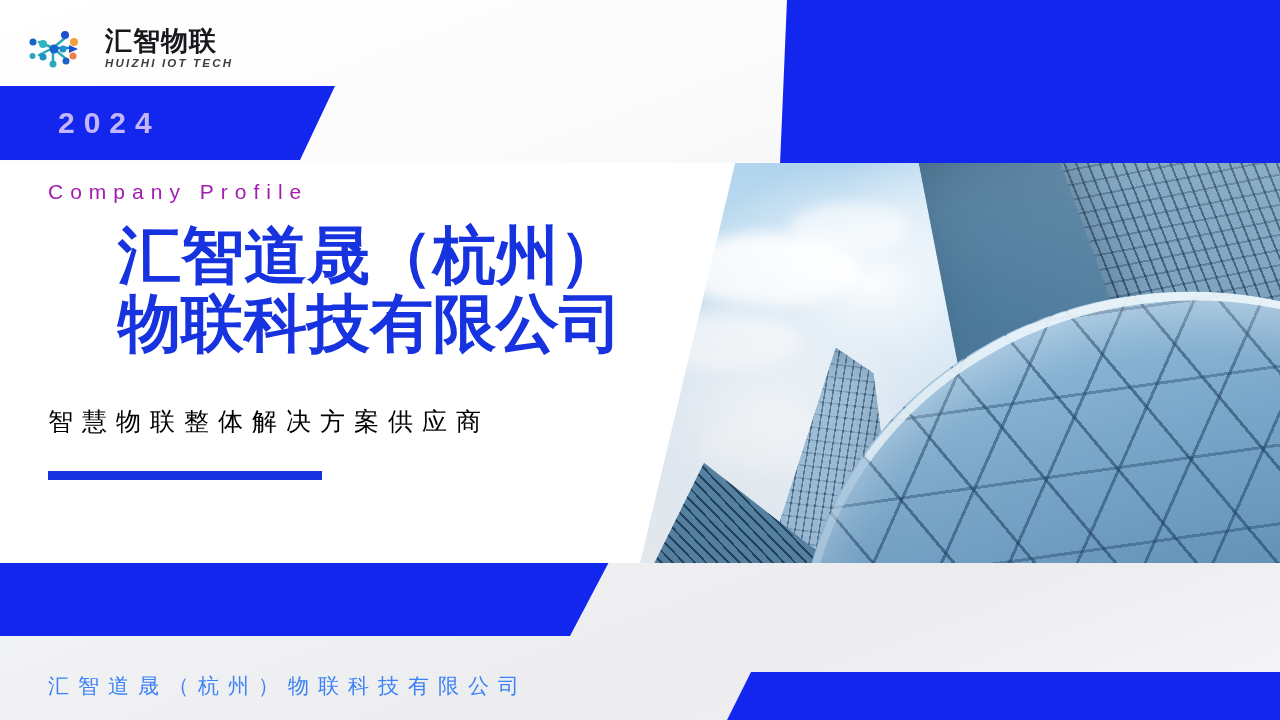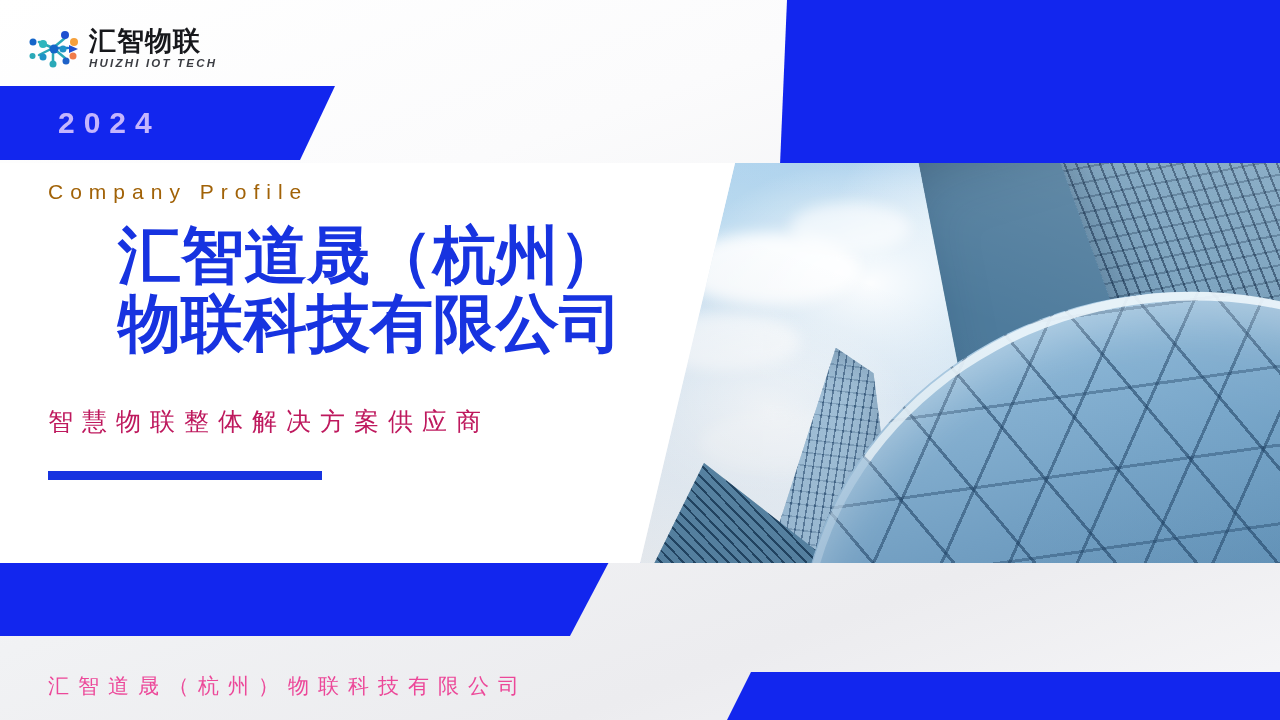--- a/index.html
+++ b/index.html
@@ -166,58 +166,58 @@
     transform:rotate(-8deg);
   }
   .photo-shade{
     position:absolute;inset:0;
     background:linear-gradient(200deg, rgba(255,255,255,.16) 0%, rgba(255,255,255,0) 42%, rgba(25,60,100,.12) 100%);
   }
 
   
   .logo{
     position:absolute;left:28px;top:22px;width:210px;height:52px;
-    display:flex;align-items:center;gap:9px;
+    display:flex;align-items:center;gap:25px;
   }
   .logo-mark{width:52px;height:42px;flex:0 0 auto;}
   .logo-text{display:flex;flex-direction:column;justify-content:center;line-height:1;}
   .logo-cn{
     font-size:27px;font-weight:bold;color:#17181c;letter-spacing:1px;
     font-family:"DejaVu Sans","Liberation Sans",sans-serif;
   }
   .logo-en{
     font-size:11.5px;font-weight:bold;color:#3a3c42;letter-spacing:2.2px;
     margin-top:4px;font-style:italic;
   }
 
   
   .year-text{
     color:#c4b5fd;font-size:30px;font-weight:bold;letter-spacing:9px;
     margin-left:78px;
   }
   .eyebrow{
     position:absolute;left:48px;top:180px;
-    font-size:21px;color:#a16207;letter-spacing:7px;font-weight:400;
+    font-size:21px;color:#a21caf;letter-spacing:7px;font-weight:400;
   }
   .title{
     position:absolute;left:40px;top:222px;width:660px;
     font-family:"DejaVu Sans","Liberation Sans",sans-serif;
     font-size:63px;font-weight:bold;color:#1733e0;
     line-height:1.08;letter-spacing:0px;white-space:pre-line;text-align:center;
   }
   .subtitle{
     position:absolute;left:48px;top:405px;
-    font-size:25px;color:#be185d;letter-spacing:9px;font-weight:400;
+    font-size:25px;color:#000000;letter-spacing:9px;font-weight:400;
   }
   .rule{
     position:absolute;left:48px;top:471px;width:274px;height:9px;background:#1733e0;
   }
   .footer-text{
     position:absolute;left:48px;top:672px;
-    font-size:21px;color:#ec4899;letter-spacing:9px;font-weight:400;
+    font-size:21px;color:#3b82f6;letter-spacing:9px;font-weight:400;
   }
 </style>
 </head>
 <body>
 
 <div id="slide">
 
   <div class="bg-base"></div>
   <div class="swoosh swoosh-a"></div>
   <div class="swoosh swoosh-b"></div>

